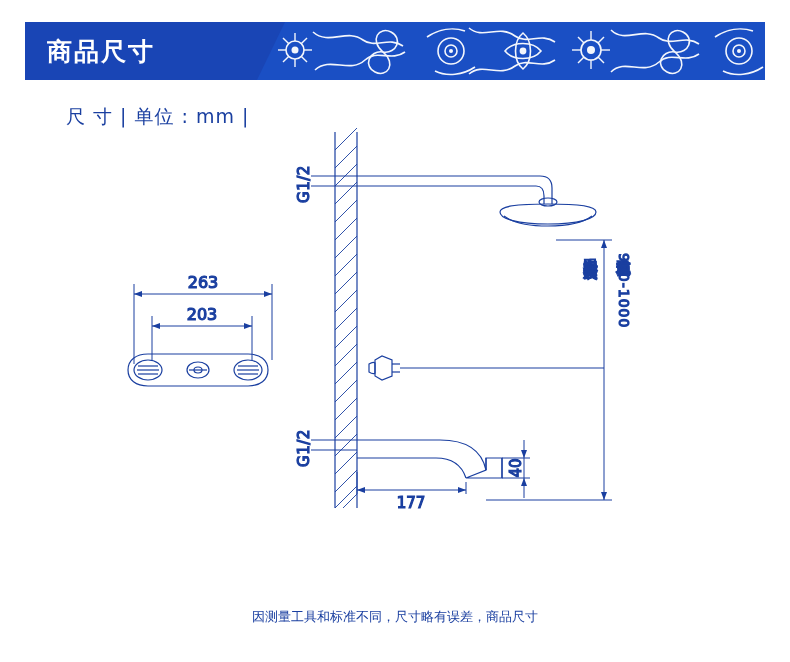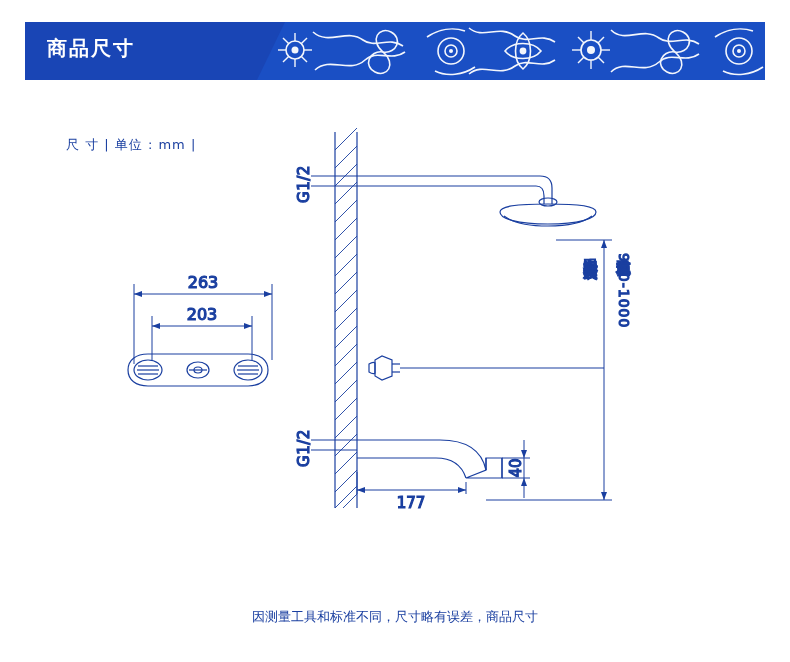--- a/index.html
+++ b/index.html
@@ -56,38 +56,37 @@
     width: 0;
     height: 0;
     border-style: solid;
     border-width: 58px 28px 0 0;
     border-color: #1945b5 transparent transparent transparent;
   }
   .header-title {
     position: absolute;
     left: 22px;
     top: 13px;
-    font-size: 20px;
+    font-size: 25px;
     font-weight: bold;
     color: #ffffff;
     letter-spacing: 2px;
     z-index: 4;
     font-family: "DejaVu Sans", sans-serif;
   }
 
   
   .unit-caption {
     position: absolute;
     left: 66px;
     top: 104px;
-    font-size: 13px;
+    font-size: 19px;
     color: #1a3fa0;
     letter-spacing: 1px;
     font-family: "DejaVu Sans", sans-serif;
-    margin-top: 32px;
   }
 
   
   .drawing {
     position: absolute;
     left: 0;
     top: 120px;
     width: 790px;
     height: 470px;
   }

